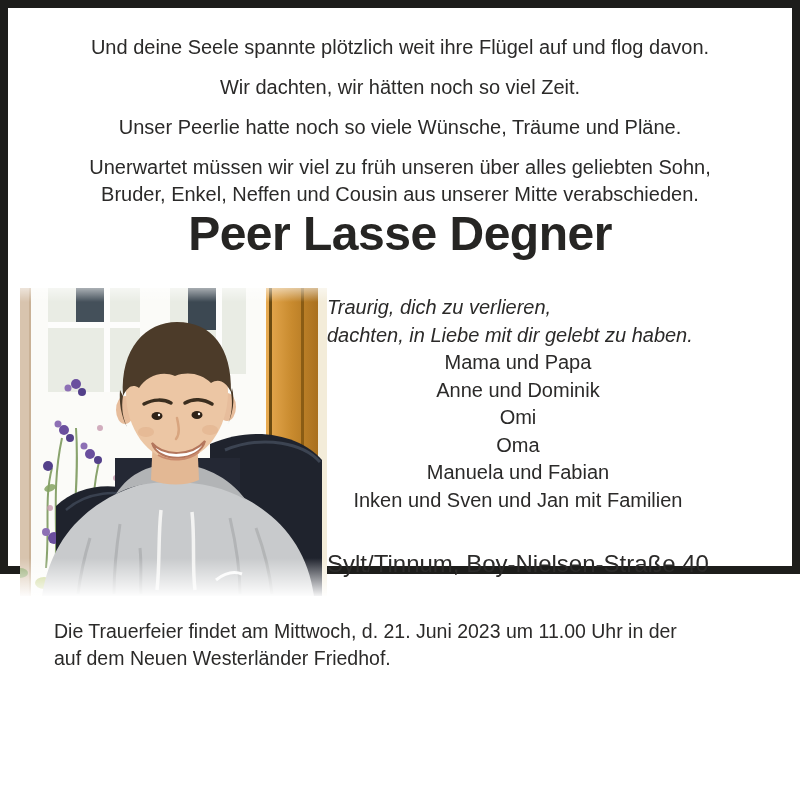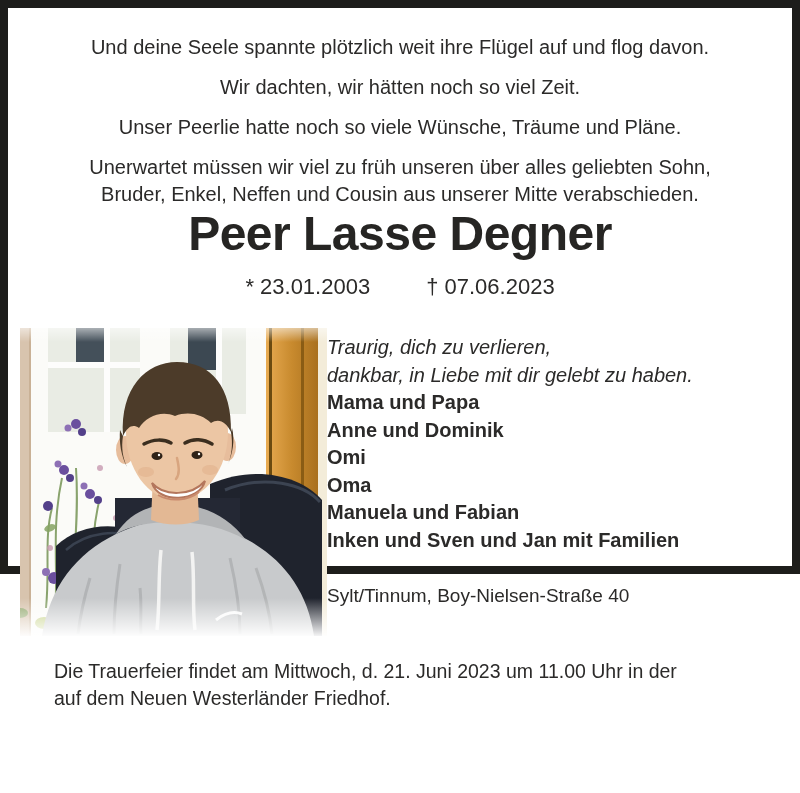--- a/index.html
+++ b/index.html
@@ -27,23 +27,23 @@
   .middle-row{margin-top:28px;display:flex;align-items:flex-start;}
   .photo-wrap{
     margin-left:12px;width:307px;height:308px;flex:0 0 auto;position:relative;
   }
   .photo-wrap svg{display:block;}
   .right-col{padding-top:6px;}
   .condolence-line{
     font-style:italic;font-size:20px;line-height:27.5px;white-space:nowrap;
   }
   .mourner-line{
-    font-weight:bold;font-size:20px;line-height:27.5px;white-space:nowrap;
-  }
-  .address{margin-top:28px;font-size:19px;line-height:27px;white-space:nowrap;}
+    font-weight:normal;font-size:20px;line-height:27.5px;white-space:nowrap;text-align:center;
+  }
+  .address{margin-top:36px;font-size:24px;line-height:27px;white-space:nowrap;}
   .funeral{margin-top:22px;margin-left:46px;width:700px;}
   .funeral-line{font-size:19.5px;line-height:27px;white-space:nowrap;}
 </style>
 </head>
 <body>
 
 <div class="sheet">
 
   <div class="epigraph">
     <div class="epigraph-line">Und deine Seele spannte plötzlich weit ihre Flügel auf und flog davon.</div>
@@ -51,24 +51,20 @@
     <div class="epigraph-line">Unser Peerlie hatte noch so viele Wünsche, Träume und Pläne.</div>
   </div>
 
   <div class="intro">
     <div class="intro-line">Unerwartet müssen wir viel zu früh unseren über alles geliebten Sohn,</div>
     <div class="intro-line">Bruder, Enkel, Neffen und Cousin aus unserer Mitte verabschieden.</div>
   </div>
 
   <div class="deceased-name">Peer Lasse Degner</div>
 
-  <div class="dates">
-    <span>* 23.01.2003</span>
-    <span>† 07.06.2023</span>
-  </div>
 
   <div class="middle-row">
 
     <div class="photo-wrap">
       <svg width="307" height="308" viewBox="0 0 307 308" xmlns="http://www.w3.org/2000/svg">
         <defs>
           <linearGradient id="woodGrad" x1="0" y1="0" x2="1" y2="0">
             <stop offset="0" stop-color="#e8ab52"></stop>
             <stop offset="0.5" stop-color="#c88a2e"></stop>
             <stop offset="1" stop-color="#a9701e"></stop>
@@ -214,21 +210,21 @@
         <ellipse cx="126" cy="144" rx="8" ry="5" fill="#e0ad87" opacity="0.5"></ellipse>
         <ellipse cx="190" cy="142" rx="8" ry="5" fill="#e0ad87" opacity="0.5"></ellipse>
 
         <rect x="0" y="270" width="307" height="38" fill="url(#fadeGrad)"></rect>
         <rect x="0" y="0" width="307" height="14" fill="url(#fadeTop)"></rect>
       </svg>
     </div>
 
     <div class="right-col">
       <div class="condolence-line">Traurig, dich zu verlieren,</div>
-      <div class="condolence-line">dankbar, in Liebe mit dir gelebt zu haben.</div>
+      <div class="condolence-line">dachten, in Liebe mit dir gelebt zu haben.</div>
       <div class="mourner-line">Mama und Papa</div>
       <div class="mourner-line">Anne und Dominik</div>
       <div class="mourner-line">Omi</div>
       <div class="mourner-line">Oma</div>
       <div class="mourner-line">Manuela und Fabian</div>
       <div class="mourner-line">Inken und Sven und Jan mit Familien</div>
       <div class="address">Sylt/Tinnum, Boy-Nielsen-Straße 40</div>
     </div>
   </div>
 

